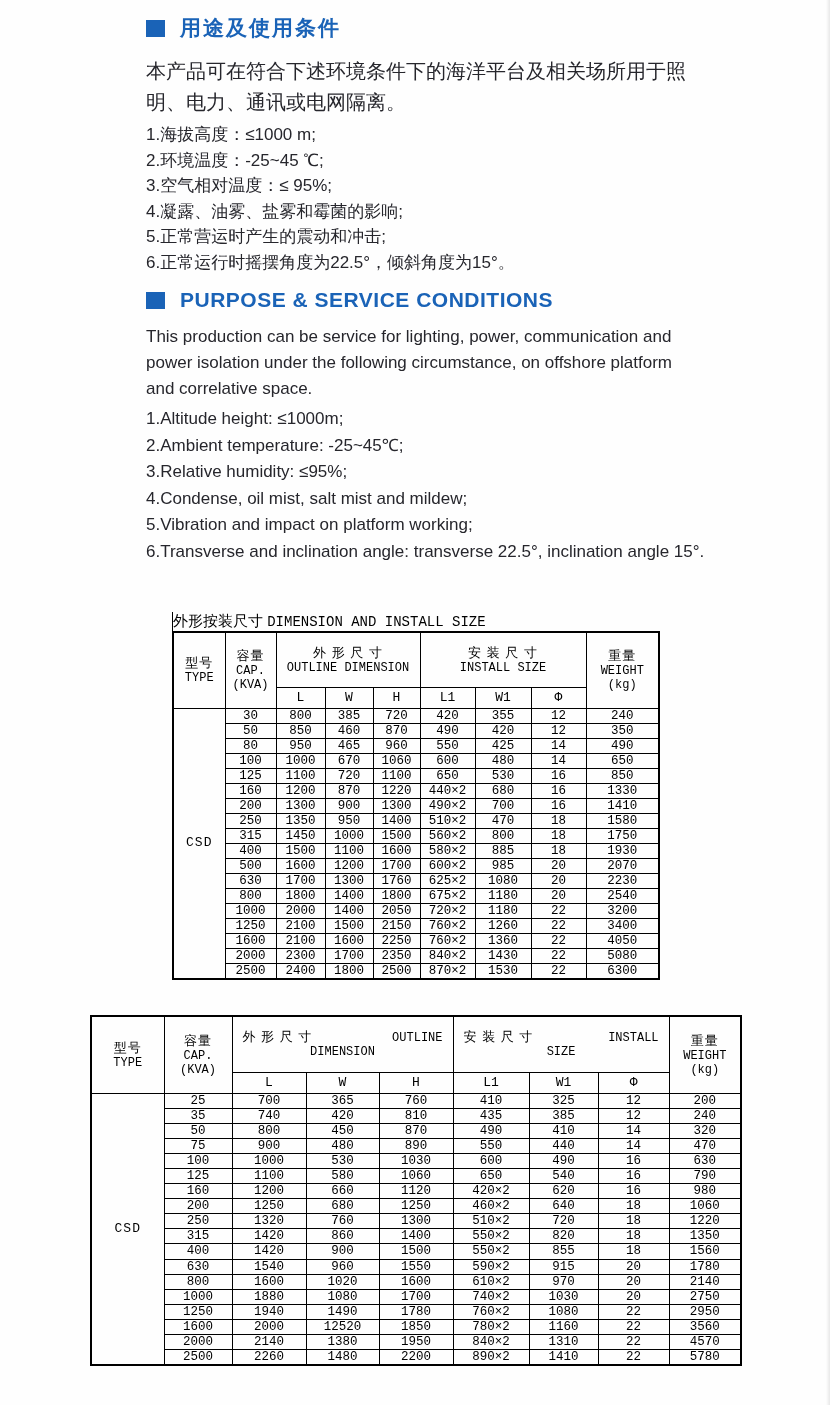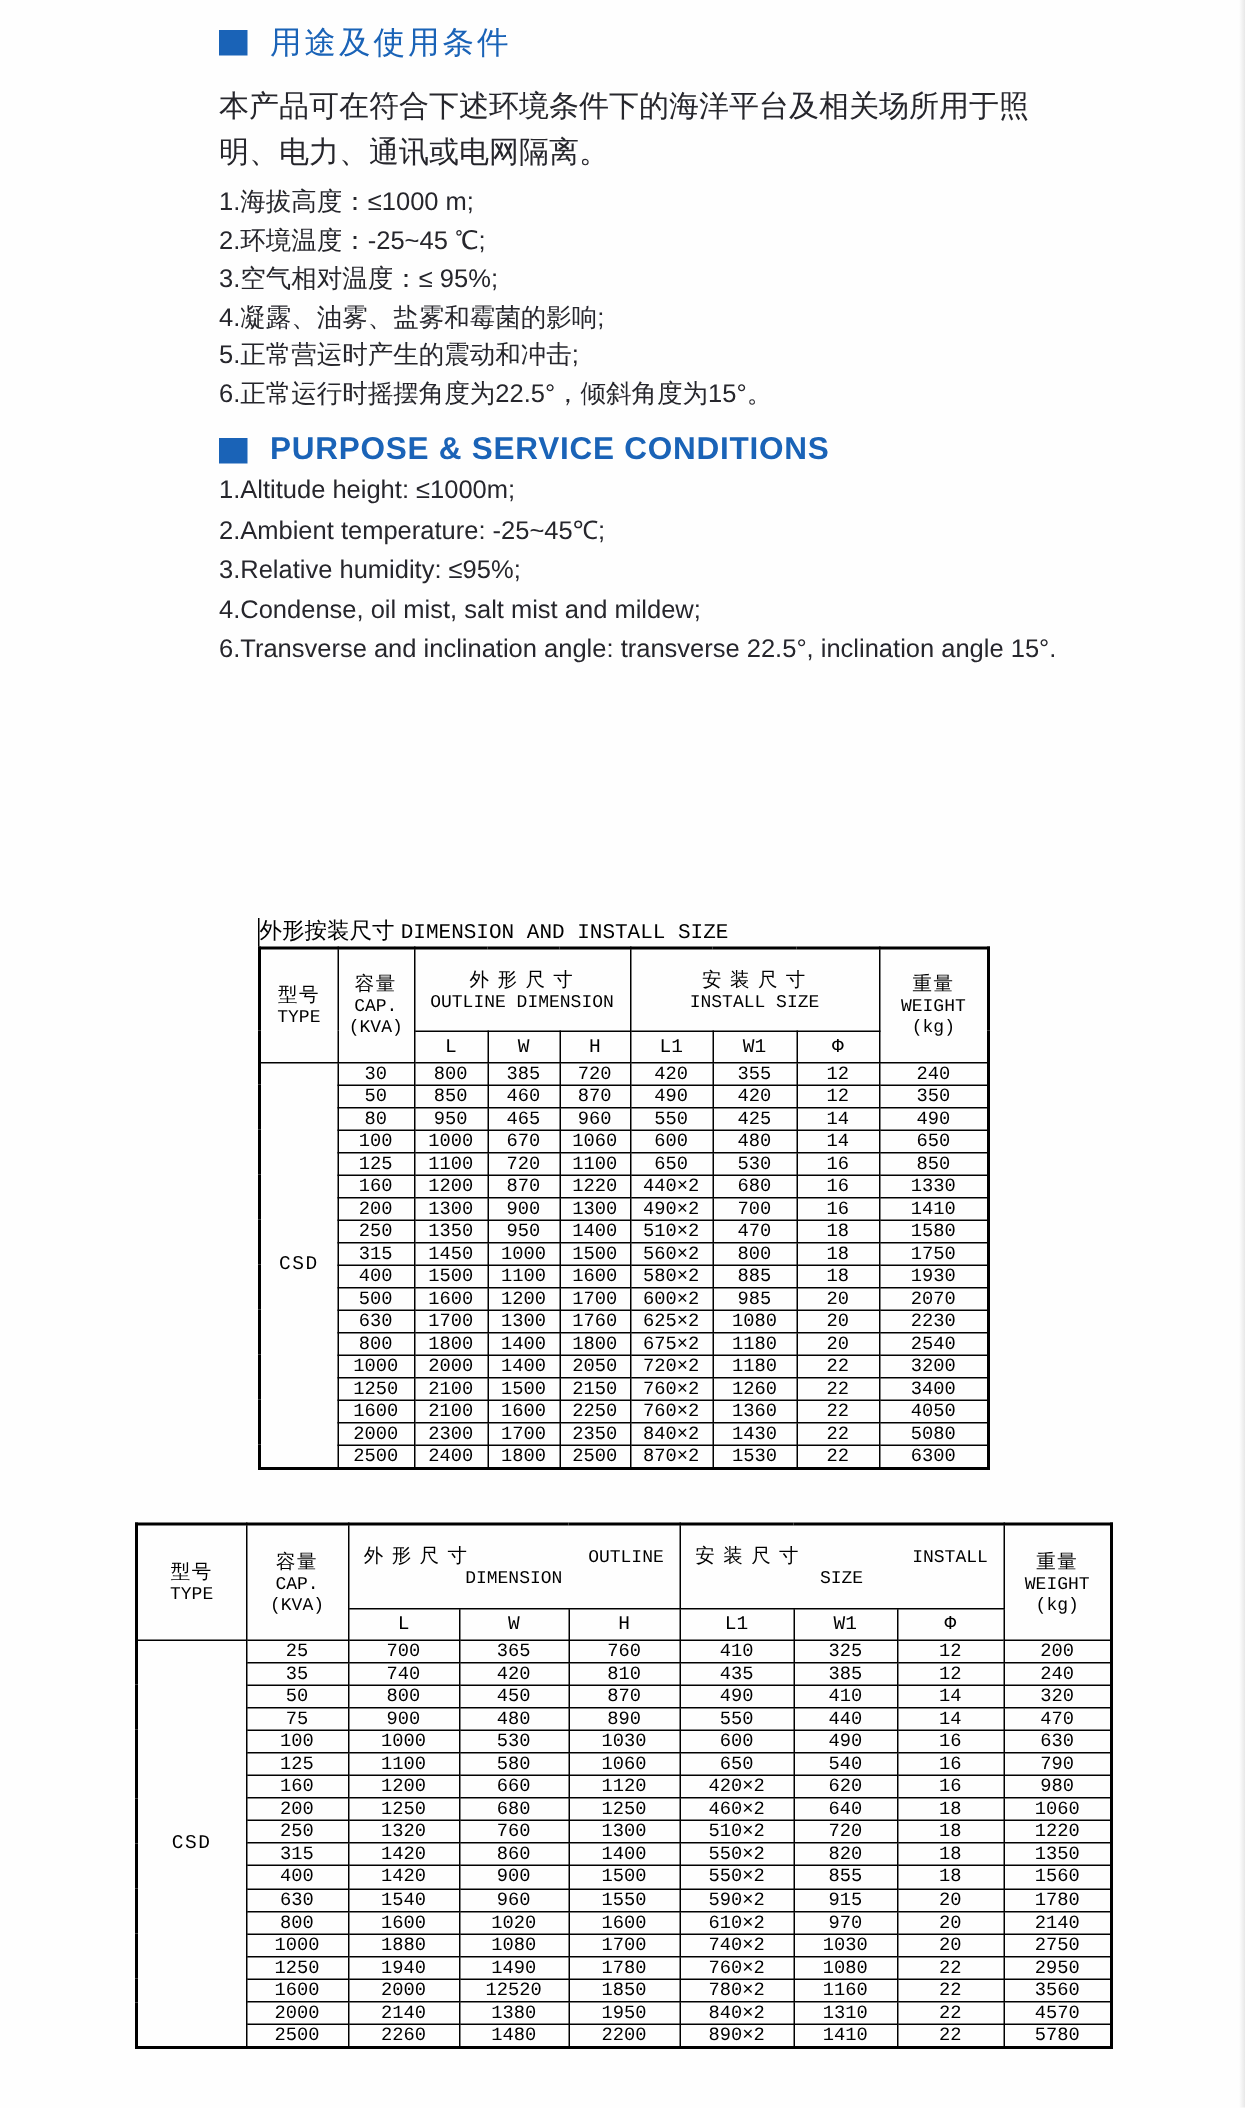--- a/index.html
+++ b/index.html
@@ -14,21 +14,21 @@
   }
   
   .scan-edge { position:absolute; top:0; right:0; width:4px; height:100%; background:linear-gradient(to left, #e8e8e8, rgba(255,255,255,0)); }
 
   .sec { position: absolute; left: 146px; width: 580px; }
   .sec-cn { top: 14px; }
   .sec-en { top: 288px; }
 
   .sec-head { display: flex; align-items: center; gap: 15px; color: #1a63b7; }
   .bullet-square { width: 19px; height: 17px; background: #1a63b7; flex: 0 0 auto; }
-  .sec-cn .sec-title { font-size: 21px; font-weight: normal; letter-spacing: 2px; }
+  .sec-cn .sec-title { font-size: 21px; font-weight: bold; letter-spacing: 2px; }
   .sec-en .sec-title { font-size: 21px; font-weight: bold; letter-spacing: 0.5px; }
 
   .para { margin: 14px 0 4px 0; font-size: 20px; line-height: 31px; width: 570px; }
   .sec-en .para { font-size: 17px; line-height: 26px; width: 545px; margin-top: 12px; }
 
   .cond-list { margin: 2px 0 0 0; padding: 0; list-style: none; }
   .cond-list li { font-size: 17px; line-height: 25.5px; white-space: nowrap; }
   .sec-en .cond-list li { line-height: 26.5px; }
 
   
@@ -84,25 +84,27 @@
     <li>5.正常营运时产生的震动和冲击;</li>
     <li>6.正常运行时摇摆角度为22.5°，倾斜角度为15°。</li>
   </ul>
 </div>
 
 <div class="sec sec-en">
   <div class="sec-head">
     <span class="bullet-square"></span>
     <span class="sec-title">PURPOSE &amp; SERVICE CONDITIONS</span>
   </div>
+  <p class="para">This production can be service for lighting, power, communication and power isolation under the following circumstance, on offshore platform and correlative space.</p>
   <ul class="cond-list">
     <li>1.Altitude height: ≤1000m;</li>
     <li>2.Ambient temperature: -25~45℃;</li>
     <li>3.Relative humidity: ≤95%;</li>
     <li>4.Condense, oil mist, salt mist and mildew;</li>
+    <li>5.Vibration and impact on platform working;</li>
     <li>6.Transverse and inclination angle: transverse 22.5°, inclination angle 15°.</li>
   </ul>
 </div>
 
 <div class="tblock tblock-1">
   <div class="tbl-title">
     <span class="ttl-cn">外形按装尺寸</span>
     <span class="ttl-en">DIMENSION AND INSTALL SIZE</span>
   </div>
   <table class="dtable">

